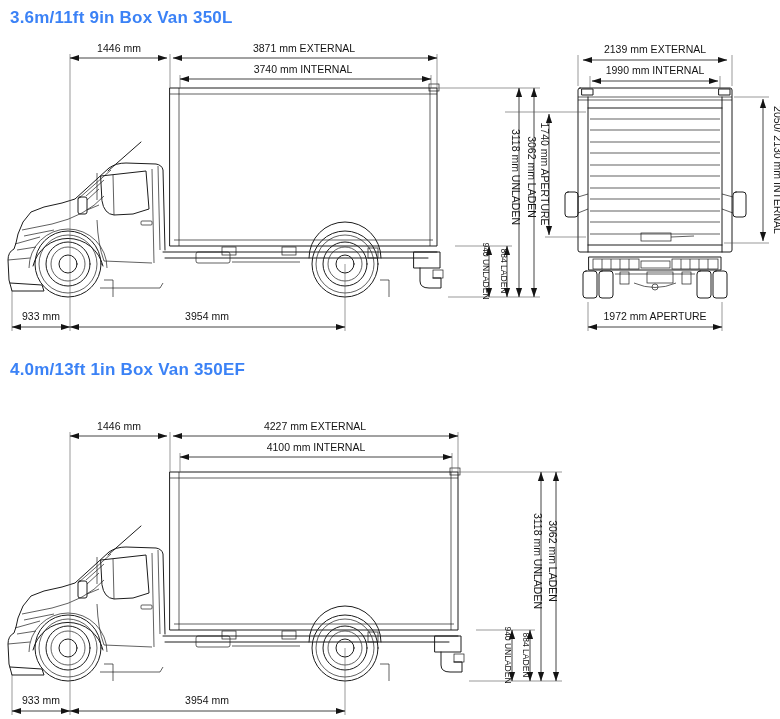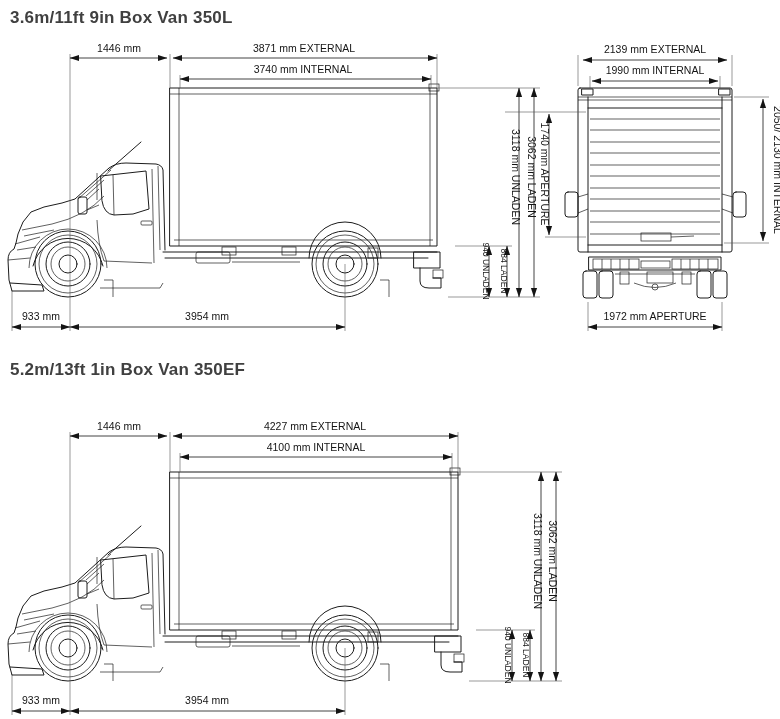--- a/index.html
+++ b/index.html
@@ -1,34 +1,34 @@
 <!DOCTYPE html>
 <html><head>
 <meta charset="utf-8">
 <style>
   html,body{margin:0;padding:0;background:#fff;}
   .canvas{position:relative;width:780px;height:719px;background:#ffffff;overflow:hidden;
           font-family:"Liberation Sans",sans-serif;}
-  .title{position:absolute;left:10px;font-weight:bold;font-size:17px;color:#404040;letter-spacing:.2px;}
+  .title{position:absolute;left:10px;font-weight:bold;font-size:17px;color:#3b82f6;letter-spacing:.2px;}
   #t1{top:8px;} #t2{top:360px;}
   svg{position:absolute;top:0;left:0;}
   svg text{fill:#141414;font-family:"Liberation Sans",sans-serif;}
   .dim{font-size:10.5px;text-anchor:middle;}
   .dimsm{font-size:8.5px;text-anchor:middle;}
   .ln{stroke:#1c1c1c;stroke-width:1;fill:none;stroke-linecap:round;stroke-linejoin:round;}
   .lnt{stroke:#1c1c1c;stroke-width:.7;fill:none;}
   .dl{stroke:#141414;stroke-width:.8;fill:none;}
   .xl{stroke:#555;stroke-width:.6;fill:none;}
 </style>
 </head>
 <body>
 
 <div class="canvas">
   <div class="title" id="t1">3.6m/11ft 9in Box Van 350L</div>
-  <div class="title" id="t2">5.2m/13ft 1in Box Van 350EF</div>
+  <div class="title" id="t2">4.0m/13ft 1in Box Van 350EF</div>
 
   <svg width="780" height="719" viewBox="0 0 780 719">
     <defs>
       <marker id="ah" markerWidth="11" markerHeight="9" refX="9.5" refY="4" orient="auto-start-reverse" markerUnits="userSpaceOnUse">
         <path d="M0.5,0.9 L9.8,4 L0.5,7.1 Z" fill="#141414"></path>
       </marker>
 
       <g id="wheel">
         <circle class="ln" cx="0" cy="0" r="33"></circle>
         <circle class="lnt" cx="0" cy="0" r="29"></circle>

